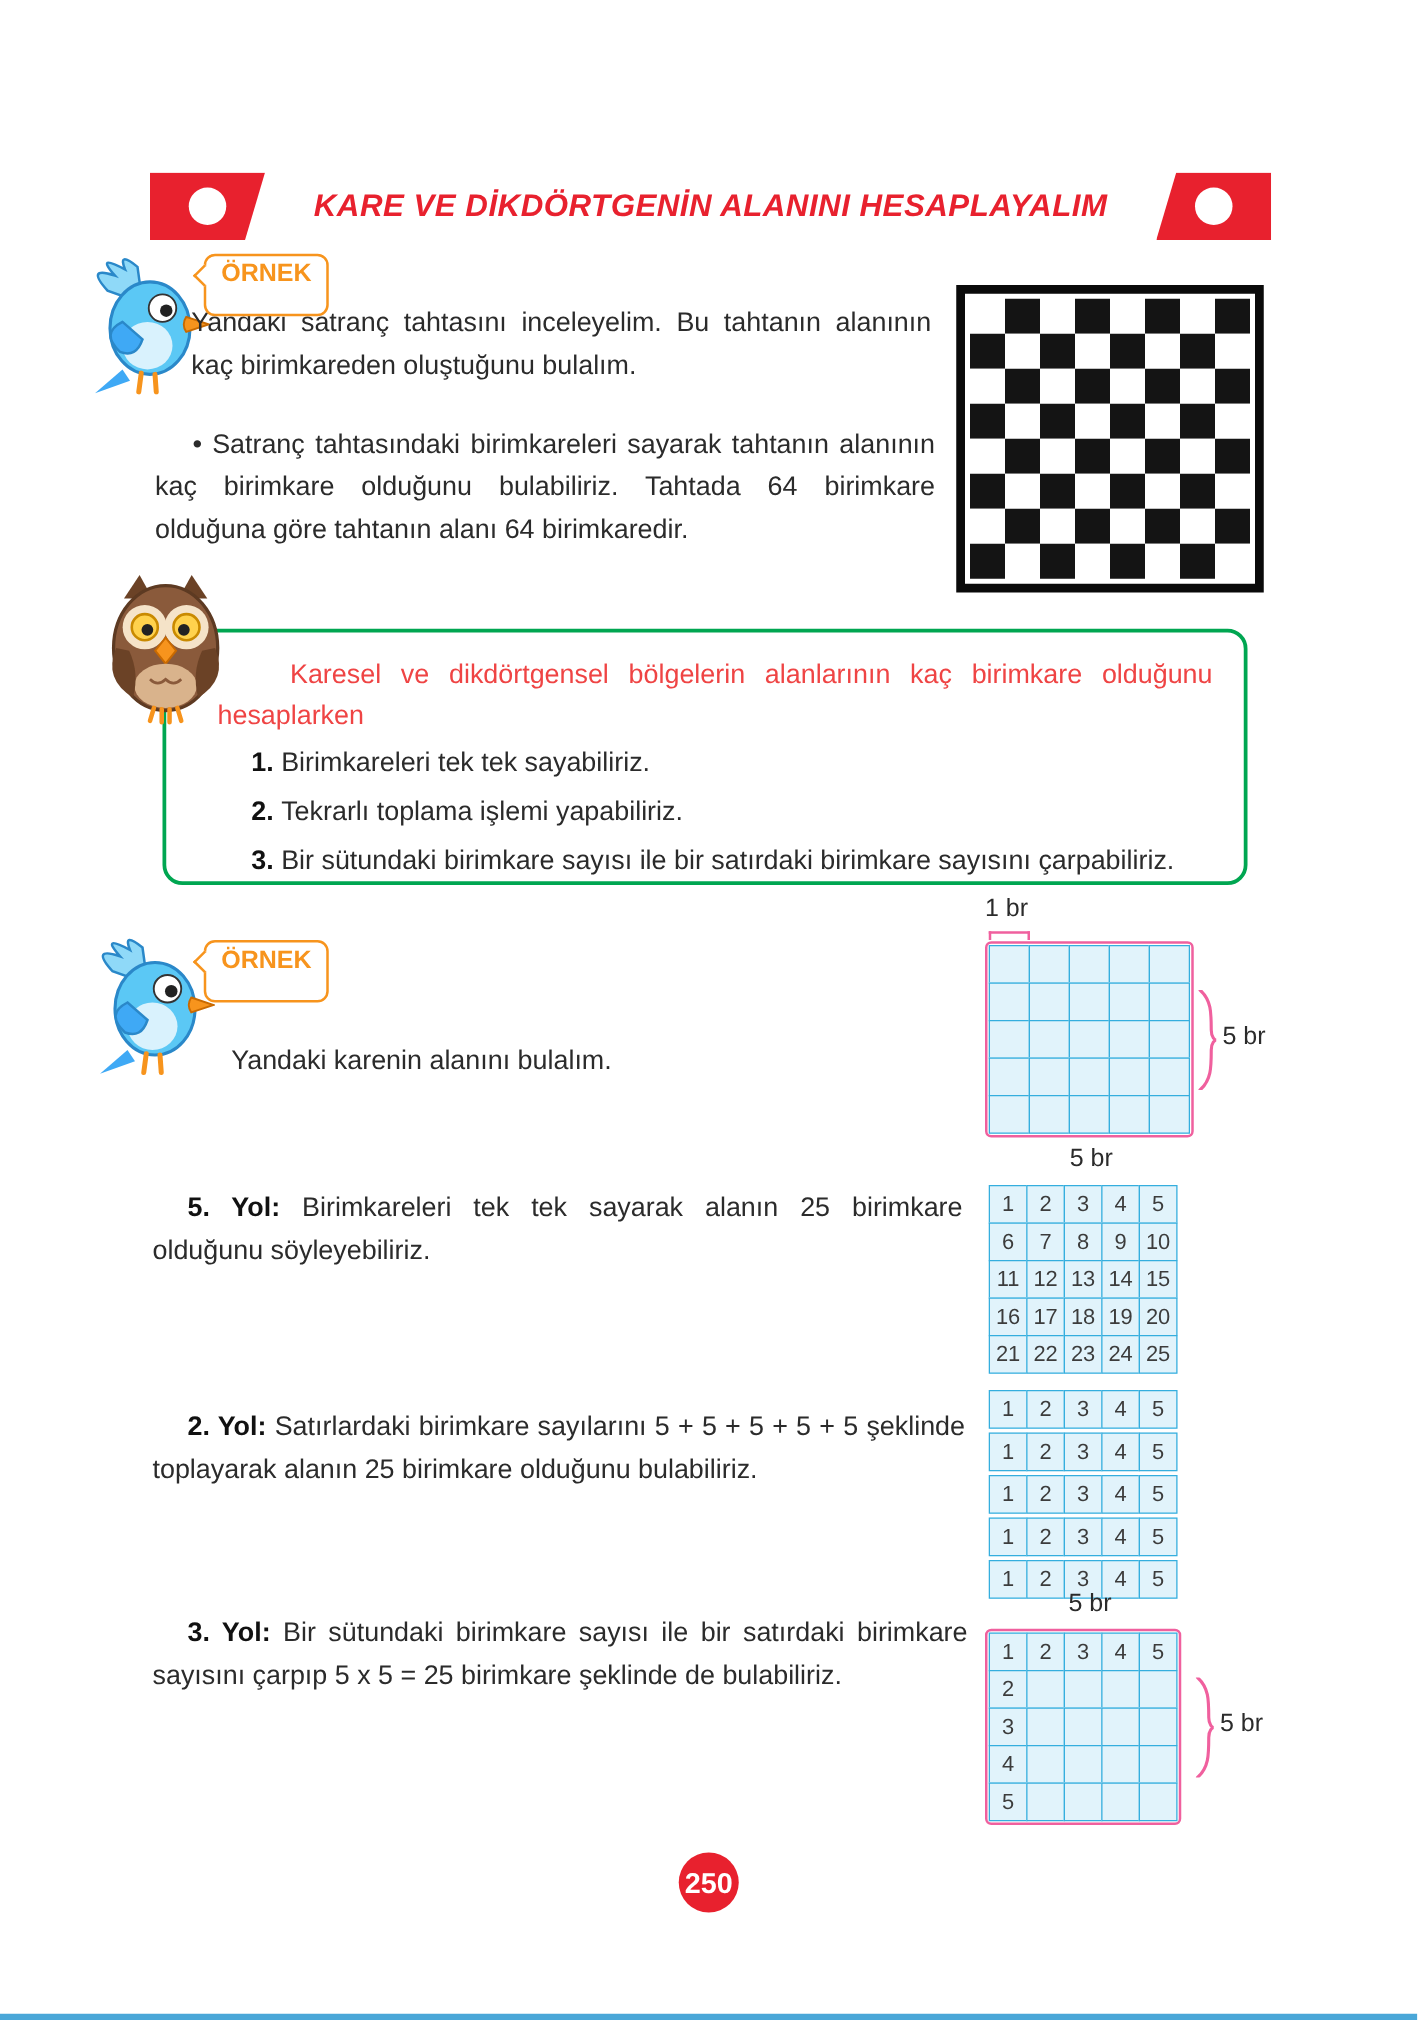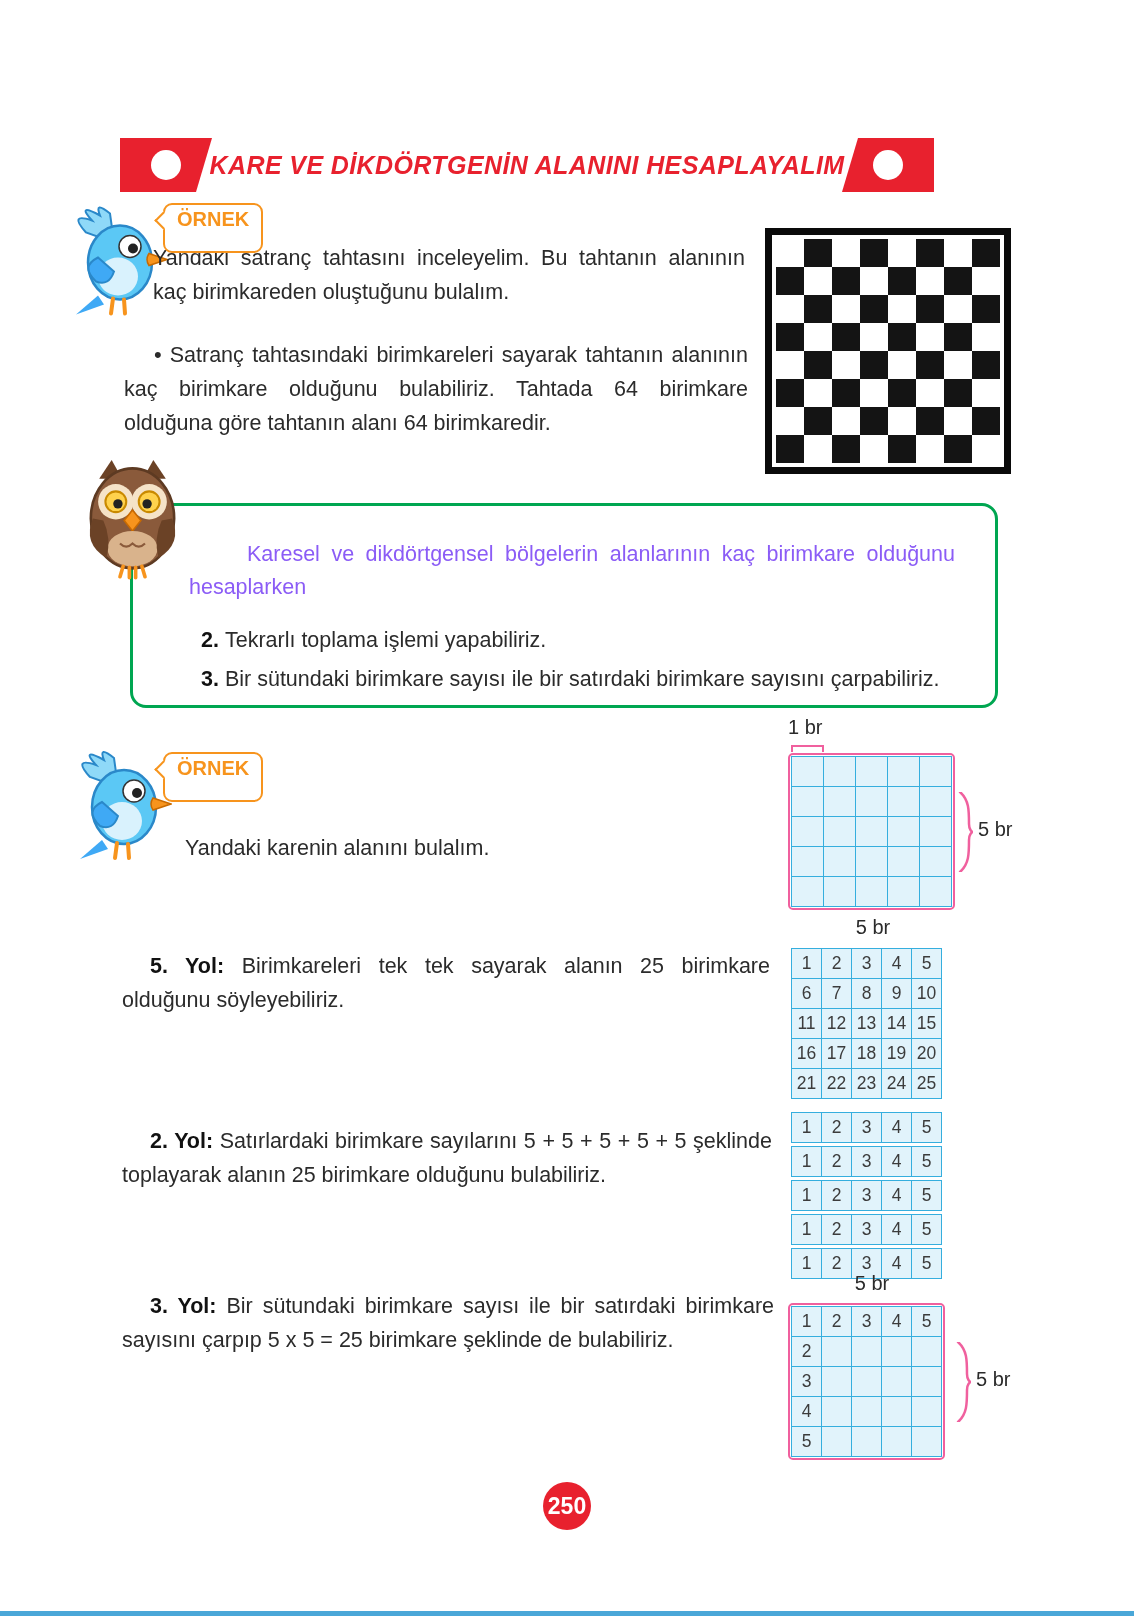--- a/index.html
+++ b/index.html
@@ -4,21 +4,21 @@
 <style>
   :root{
     --red:#e8212e; --orange:#f7941d; --green:#00a651;
     --grid_line:#35aede; --grid_fill:#e1f3fb; --pink:#f0609e;
   }
   *{ box-sizing:border-box; }
   body{ margin:0; background:#ffffff; font-family:"Liberation Sans", sans-serif; }
   .page{ position:relative; width:1134px; height:1616px; margin:0 auto; background:#fff; overflow:hidden; }
 
   
-  .banner{ position:absolute; left:120px; top:138px; width:814px; height:54px; }
+  .banner{ position:absolute; left:120px; top:138px; width:897px; height:54px; }
   .cap{ position:absolute; top:0; width:92px; height:100%; background:var(--red);
         display:flex; align-items:center; justify-content:center; }
   .cap-left{ left:0; clip-path:polygon(0 0,100% 0,calc(100% - 16px) 100%,0 100%); }
   .cap-right{ right:0; clip-path:polygon(16px 0,100% 0,100% 100%,0 100%); }
   .cap-dot{ width:30px; height:30px; border-radius:50%; background:#fff; }
   .banner-title{ position:absolute; left:92px; right:92px; top:0; bottom:0;
         display:flex; align-items:center; justify-content:center;
         color:var(--red); font-weight:bold; font-style:italic; font-size:25px; letter-spacing:.4px; white-space:nowrap; }
 
   
@@ -51,21 +51,21 @@
           display:flex; align-items:center; justify-content:center; font-size:17.5px; color:#3c3c3c; }
   .gcell + .gcell{ margin-left:-1px; }
   .gapped .grow + .grow{ margin-top:3px; }
   .exgrid .gcell{ width:33px; }
   .pink-frame{ position:absolute; border:2.5px solid var(--pink); border-radius:5px; background:#fff; padding:1px; }
   .pink-frame .ggrid{ position:static; }
 
   
   .green-box{ position:absolute; left:130px; top:503px; width:868px; height:205px;
               border:3px solid var(--green); border-radius:16px; padding:16px 24px 0 40px; background:#fff; }
-  .box-intro{ margin:16px; font-size:21.5px; line-height:1.55; color:#8b5cf6; text-indent:58px; text-align:justify; }
+  .box-intro{ margin:1px; font-size:21.5px; line-height:1.55; color:#ef4444; text-indent:58px; text-align:justify; }
   .box-item{ font-size:21.5px; line-height:1.82; color:#2b2b2b; margin-left:28px; }
   .box-item b{ color:#111; padding-right:6px; }
 
   
   .unit-label{ position:absolute; font-size:20px; color:#2b2b2b; margin:0; }
   .center-label{ text-align:center; }
   .unit-marker{ position:absolute; width:33px; height:7px; border-left:2px solid var(--pink);
                 border-top:2px solid var(--pink); border-right:2px solid var(--pink); }
   .brace{ position:absolute; }
   .page-badge{ position:absolute; left:543px; top:1482px; width:48px; height:48px; border-radius:50%;
@@ -208,20 +208,21 @@
       <ellipse cx="50" cy="87" rx="24" ry="17" fill="#d9b38c"></ellipse>
       <path d="M38 82 q6 6 12 0 q6 6 12 0" stroke="#8a5a3b" fill="none" stroke-width="2"></path>
       <path d="M12 58 Q2 82 25 96 Q30 77 22 60 Z" fill="#6b4226"></path>
       <path d="M88 58 Q98 82 75 96 Q70 77 78 60 Z" fill="#6b4226"></path>
       <path d="M41 104 l-3 10 M47 105 l0 10 M59 104 l3 10 M53 105 l0 10" stroke="#f7941d" stroke-width="3.5" stroke-linecap="round"></path>
     </svg>
   </div>
 
   <div class="green-box">
     <p class="box-intro">Karesel ve dikdörtgensel bölgelerin alanlarının kaç birimkare olduğunu hesaplarken</p>
+    <div class="box-item"><b>1.</b><span>Birimkareleri tek tek sayabiliriz.</span></div>
     <div class="box-item"><b>2.</b><span>Tekrarlı toplama işlemi yapabiliriz.</span></div>
     <div class="box-item"><b>3.</b><span>Bir sütundaki birimkare sayısı ile bir satırdaki birimkare sayısını çarpabiliriz.</span></div>
   </div>
 
   <div class="mascot" style="left:72px; top:740px;">
     <svg width="100" height="130" viewBox="0 0 100 120">
       <path d="M30 95 L8 114 L36 104 Z" fill="#3fa9f5"></path>
       <path d="M18 32 Q0 12 24 20 Q8 2 32 15 Q26 0 42 13 L46 42 Z" fill="#8fd9f8" stroke="#2a88c9" stroke-width="2"></path>
       <ellipse cx="52" cy="62" rx="32" ry="37" fill="#5bc8f5" stroke="#2a88c9" stroke-width="2.5"></ellipse>
       <ellipse cx="50" cy="76" rx="20" ry="19" fill="#d9f2fd"></ellipse>

